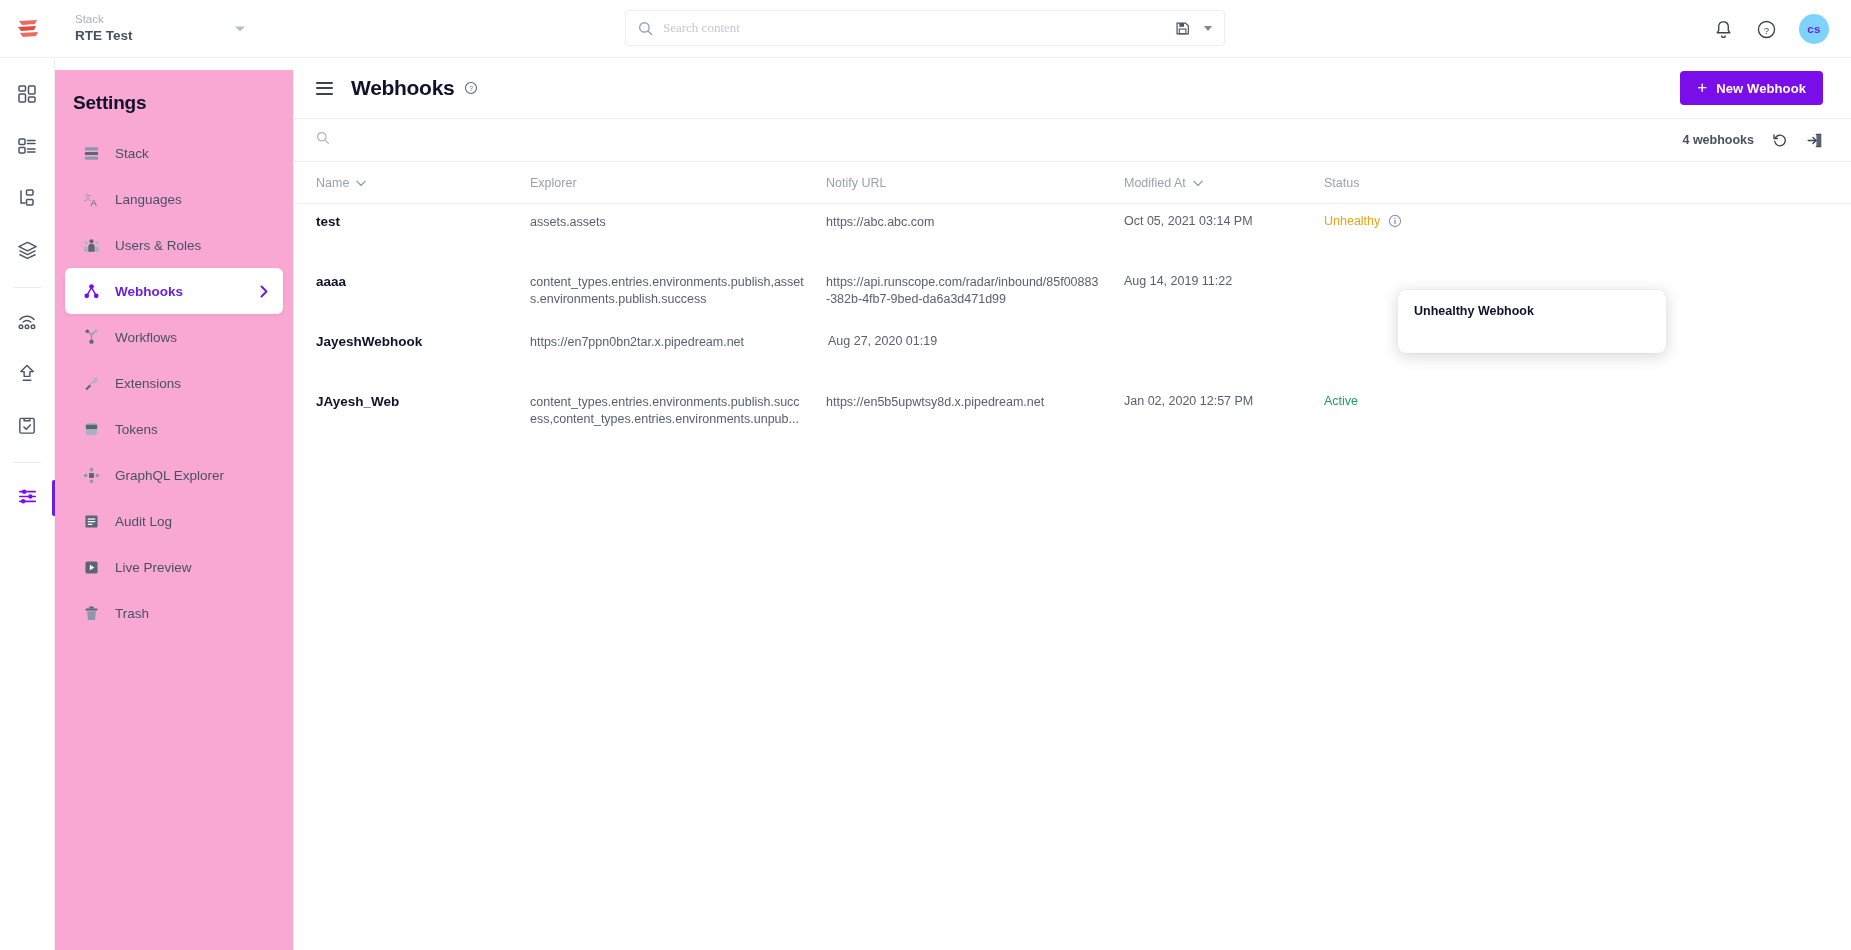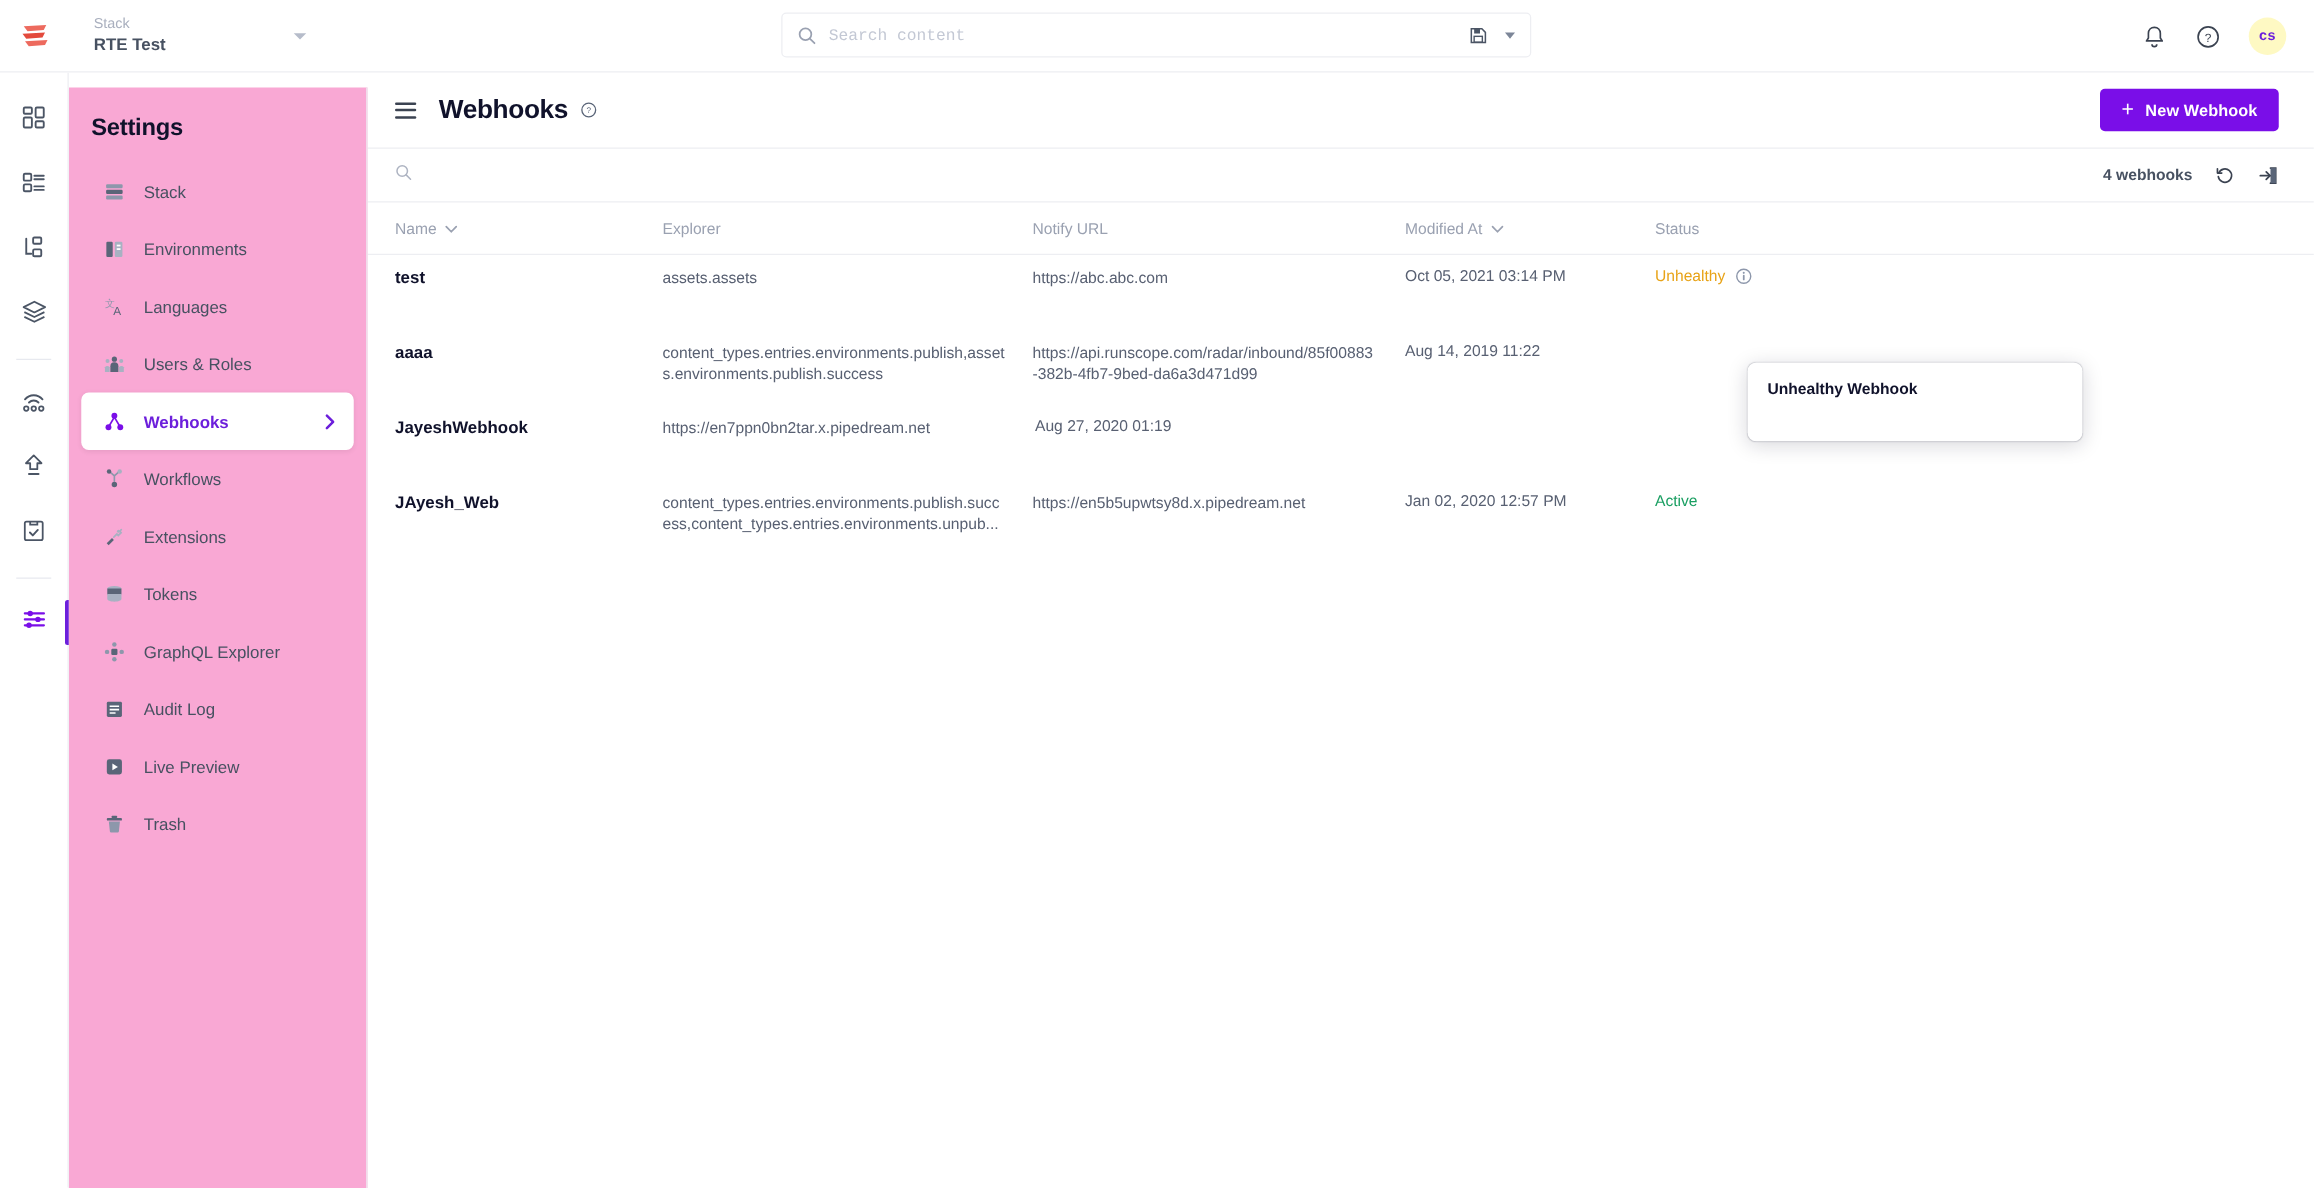--- a/index.html
+++ b/index.html
@@ -36,37 +36,37 @@
 
   .search-wrap {
     position: absolute; left: 625px; top: 10px;
     width: 600px; height: 36px;
     border: 1px solid #edeef2; border-radius: 4px;
     display: flex; align-items: center; padding: 0 12px; background:#fff;
   }
   .search-wrap .s-icon { margin-right: 10px; display:flex; }
   .search-input {
     flex: 1; border: none; outline: none; font-size: 13px;
-    color: #0369a1; font-family: Liberation Mono, monospace; background: transparent;
+    color: #0369a1; font-family: Liberation Serif, serif; background: transparent;
   }
   .search-input::placeholder { color: #c3c8d4; }
   .search-right { display: flex; align-items: center; gap: 14px; }
   .tiny-caret {
     width: 0; height: 0; border-left: 4.5px solid transparent;
     border-right: 4.5px solid transparent; border-top: 5px solid #7c8698;
     cursor:pointer;
   }
 
   .topbar-right {
     position: absolute; right: 22px; top: 0; height: 58px;
     display: flex; align-items: center; gap: 22px;
   }
   .avatar {
     width: 30px; height: 30px; border-radius: 50%;
-    background: #fef9c3; color: #6c1fdb; font-size: 11.5px;
+    background: #7dd3fc; color: #6c1fdb; font-size: 11.5px;
     font-weight: 700; display: flex; align-items: center;
     justify-content: center; letter-spacing: .4px; cursor:pointer;
   }
 
   
   .rail {
     position: absolute; top: 58px; left: 0; width: 55px; height: 892px;
     background: #ffffff; border-right: 1px solid #edeef2;
     display: flex; flex-direction: column; align-items: center;
     padding-top: 12px; z-index: 30;
@@ -340,31 +340,20 @@
     <span class="nav-ico">
       <svg width="17" height="17" viewBox="0 0 18 18">
         <rect x="2" y="2.5" width="14" height="3.4" rx="1" fill="#8d97ab"></rect>
         <rect x="2" y="7.3" width="14" height="3.4" rx="1" fill="#5a6578"></rect>
         <rect x="2" y="12.1" width="14" height="3.4" rx="1" fill="#8d97ab"></rect>
       </svg>
     </span>
     <span class="nav-txt">Stack</span>
   </div>
 
-  <div class="nav-item">
-    <span class="nav-ico">
-      <svg width="17" height="17" viewBox="0 0 18 18">
-        <rect x="2.2" y="2.5" width="5.4" height="13" rx="1" fill="#5a6578"></rect>
-        <rect x="9.4" y="2.5" width="6.4" height="13" rx="1" fill="#a8b1c2"></rect>
-        <rect x="11" y="5" width="3.2" height="1.5" fill="#fff"></rect>
-        <rect x="11" y="8" width="3.2" height="1.5" fill="#fff"></rect>
-      </svg>
-    </span>
-    <span class="nav-txt">Environments</span>
-  </div>
 
   <div class="nav-item">
     <span class="nav-ico">
       <svg width="17" height="17" viewBox="0 0 18 18">
         <text x="1" y="9" font-size="8.5" font-family="Liberation Sans, sans-serif" fill="#8d97ab">文</text>
         <text x="8" y="16" font-size="10" font-family="Liberation Sans, sans-serif" fill="#5a6578">A</text>
       </svg>
     </span>
     <span class="nav-txt">Languages</span>
   </div>

